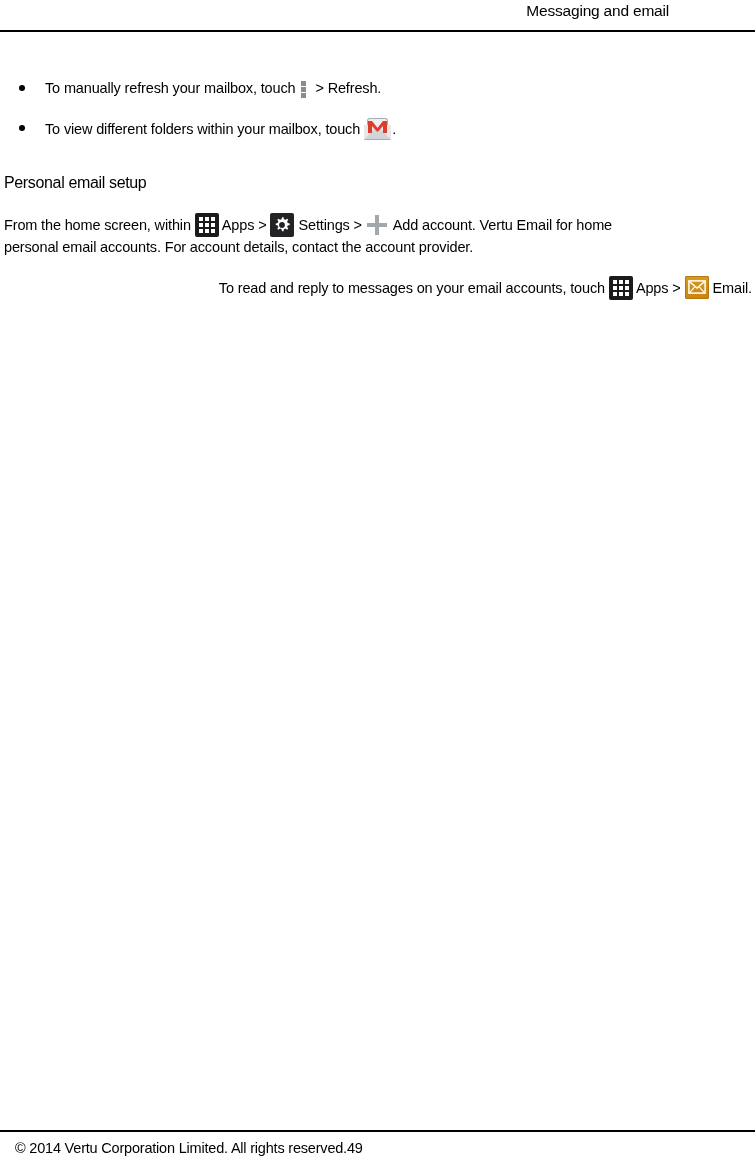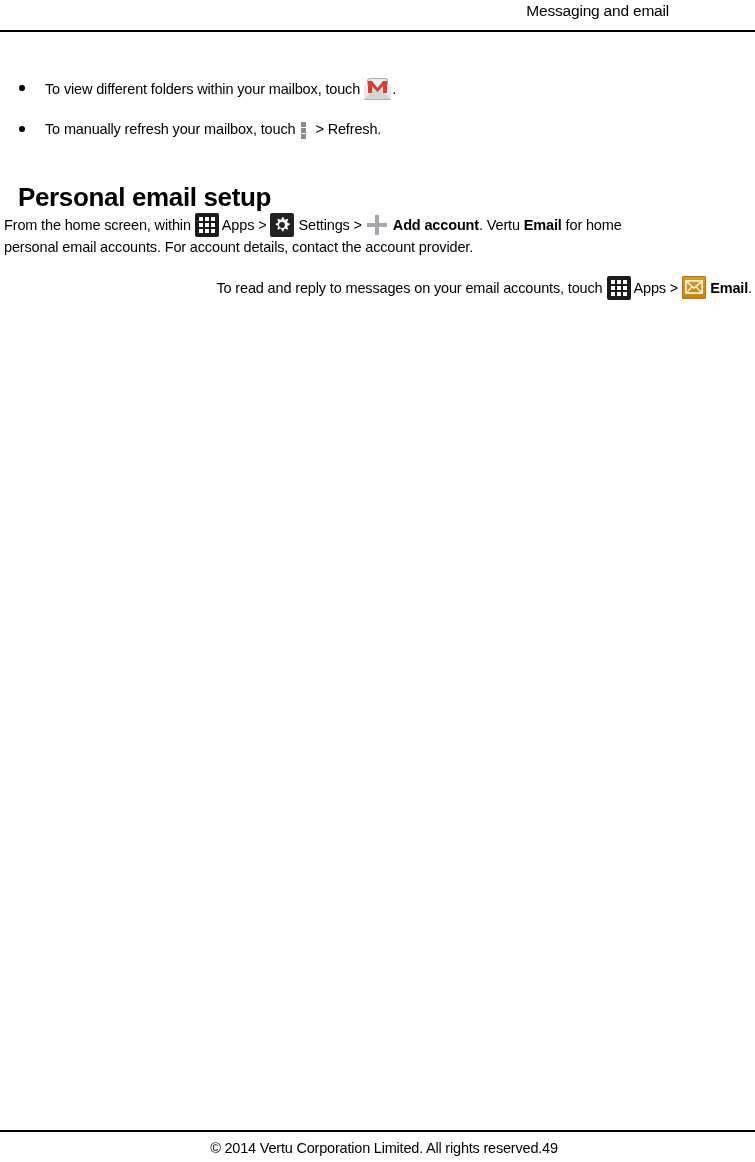--- a/index.html
+++ b/index.html
@@ -78,40 +78,40 @@
     width: 6px;
     height: 6px;
     border-radius: 50%;
     background: #000000;
   }
 
   .section-heading {
     position: absolute;
     top: 140px;
     left: 4px;
-    font-size: 26px;
-    font-weight: bold;
+    font-size: 16px;
+    font-weight: normal;
     letter-spacing: -0.35px;
     line-height: 24px;
-    margin: 14px;
+    margin: 0;
   }
 
   .para {
     position: absolute;
     left: 4px;
     font-size: 14.5px;
     line-height: 21px;
     letter-spacing: -0.15px;
     margin: 0;
     width: 748px;
   }
   .para.p1 { top: 182px; }
   .para.p2 { top: 245px; text-align: right; }
   .para .line { white-space: nowrap; display: block; }
-  b { font-weight: bold; }
+  b { font-weight: normal; }
 
   
   .icon {
     display: inline-block;
     vertical-align: middle;
     position: relative;
   }
 
   
   .icon-overflow {
@@ -257,48 +257,48 @@
 
   
   .page-footer {
     position: absolute;
     left: 0;
     top: 1138px;
     width: 755px;
     height: 24px;
     display: flex;
     align-items: flex-start;
-    justify-content: center;
+    justify-content: flex-start;
     box-sizing: border-box;
     padding: 0 2px 0 15px;
     font-size: 14.5px;
     line-height: 20px;
     letter-spacing: -0.2px;
   }
 </style>
 </head>
 <body>
 
 <div class="page-header">
   <span class="header-title">Messaging and email</span>
 </div>
 <div class="rule top"></div>
 
 <div class="content">
 
   <ul class="bullet-list">
 
     <li class="bullet-item">
+      <span class="bullet-marker"></span><span>To manually refresh your mailbox, touch</span><span class="icon icon-overflow"><i></i><i></i><i></i></span><span>&gt; Refresh.</span>
+    </li>
+
+    <li class="bullet-item">
       <span class="bullet-marker"></span><span>To view different folders within your mailbox, touch</span><span class="icon icon-gmail"><span class="env-body"></span><span class="env-top"></span><span class="env-flapL"></span><span class="env-flapR"></span><svg class="m-glyph" viewBox="0 0 21 18" xmlns="http://www.w3.org/2000/svg">
             <path d="M1 1 L1 13 L5 13 L5 6 L10.5 12 L16 6 L16 13 L20 13 L20 1 L16 1 L10.5 8 L5 1 Z" fill="#dd3c2d"></path>
           </svg></span><span>.</span>
-    </li>
-
-    <li class="bullet-item">
-      <span class="bullet-marker"></span><span>To manually refresh your mailbox, touch</span><span class="icon icon-overflow"><i></i><i></i><i></i></span><span>&gt; Refresh.</span>
     </li>
 
   </ul>
 
   <h2 class="section-heading">Personal email setup</h2>
 
   <p class="para p1">
     <span class="line"><span>From the home screen, within</span><span class="icon icon-apps"><span class="grid">
             <span></span>
             <span></span>

